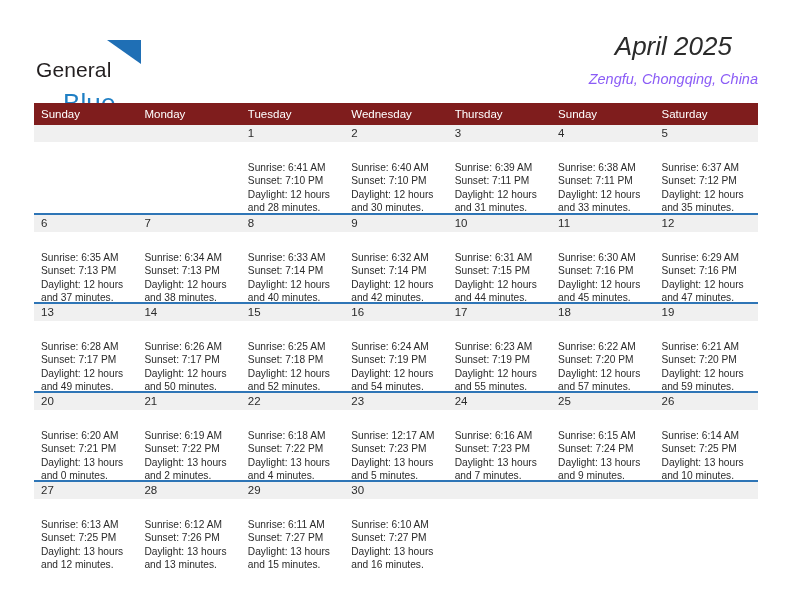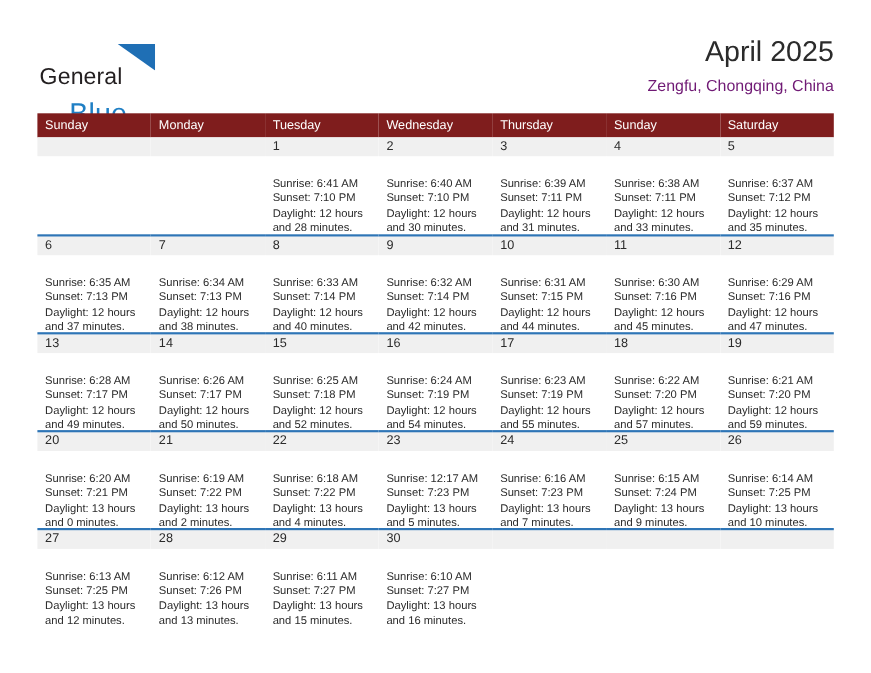--- a/index.html
+++ b/index.html
@@ -59,33 +59,34 @@
     position: absolute;
     left: 73px;
     top: 6px;
     width: 34px;
     height: 24px;
   }
   .title-wrap {
     position: absolute;
     right: 0;
     top: 0;
-    text-align: right;
+    text-align: center;
+    font-style: italic;
   }
   .cal-title {
     font-size: 26px;
     color: #2b2b2b;
     line-height: 32px;
     font-weight: normal;
     white-space: nowrap;
   }
   .cal-subtitle {
     margin-top: 8px;
     font-size: 14.5px;
-    color: #701a75;
+    color: #8b5cf6;
     line-height: 18px;
     white-space: nowrap;
   }
 
   
   .calendar {
     position: absolute;
     left: 34px;
     top: 103px;
     width: 724px;

